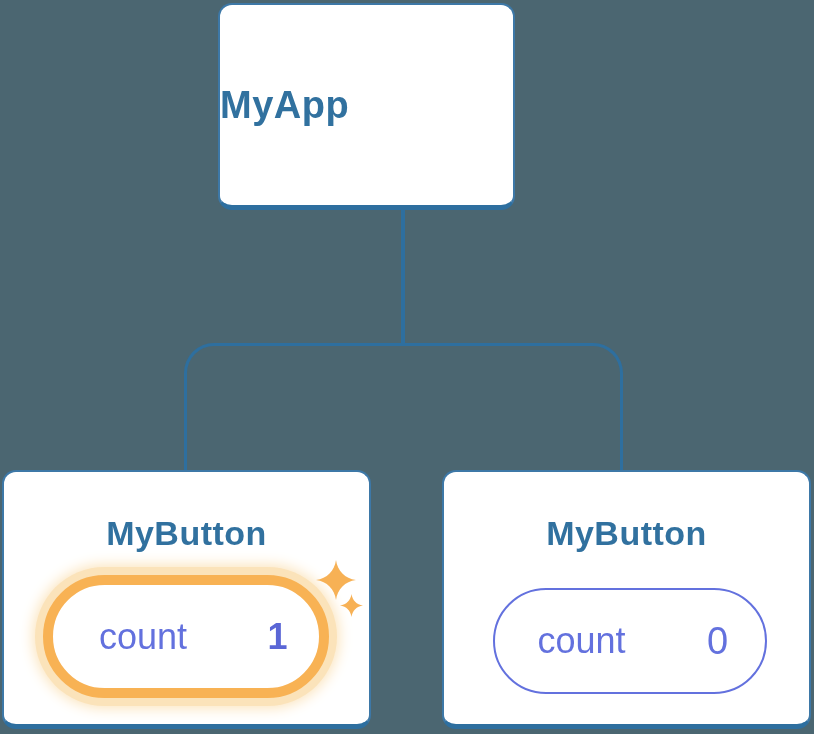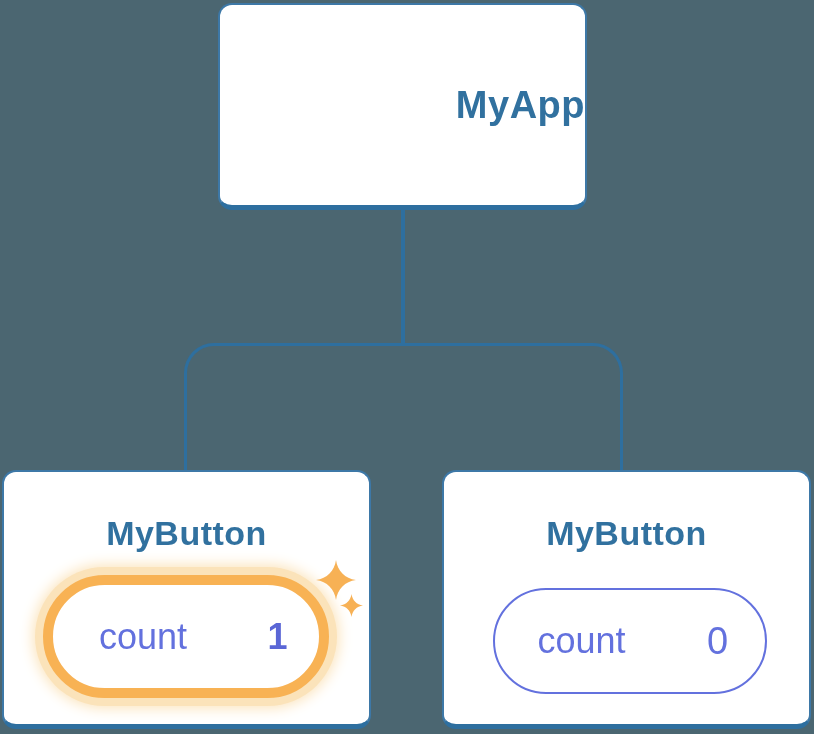--- a/index.html
+++ b/index.html
@@ -25,22 +25,22 @@
   }
   .canvas { position: absolute; inset: 0; }
 
   .card {
     position: absolute;
     background: var(--card-bg);
     border: 2px solid var(--card-border);
     border-bottom: 5px solid var(--card-bottom);
     border-radius: 14px;
   }
-  .root-card { left: 218px; top: 3px; width: 369px; height: 207px;
-    display: flex; align-items: center; justify-content: flex-end; }
+  .root-card { left: 218px; top: 3px; width: 297px; height: 207px;
+    display: flex; align-items: center; justify-content: flex-start; }
   .root-label {
     font-size: 38px; font-weight: bold; color: var(--title-text); letter-spacing: 0.5px;
   }
 
   .stem {
     position: absolute; left: 401px; top: 210px; width: 4px; height: 136px;
     background: var(--connector);
   }
   .bracket {
     position: absolute; left: 184px; top: 343px; width: 439px; height: 128px;

